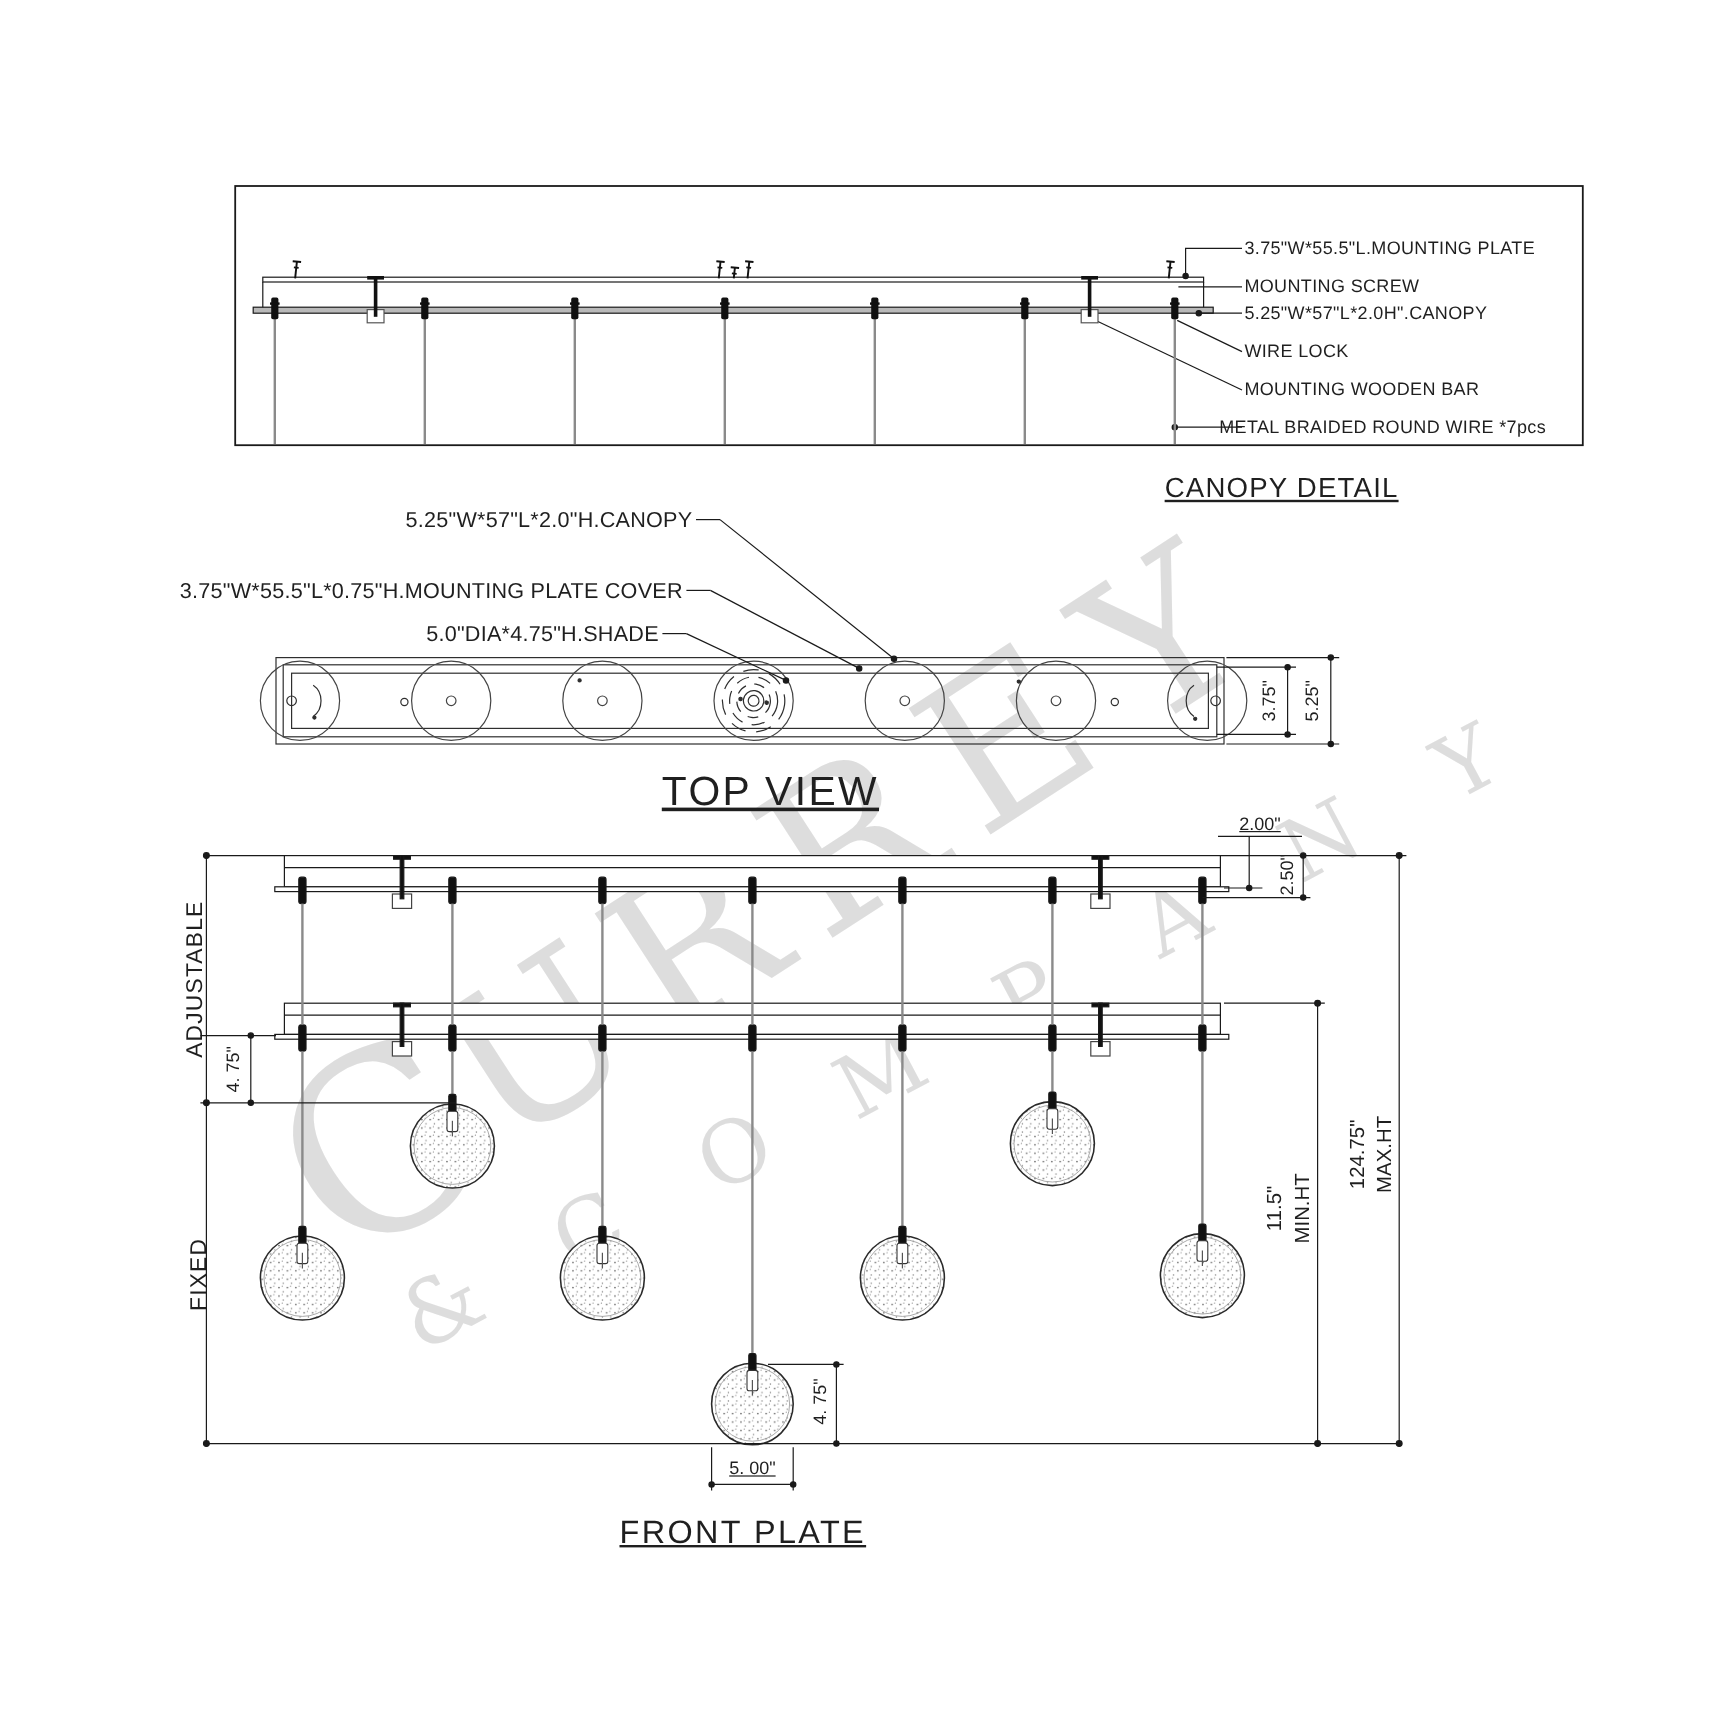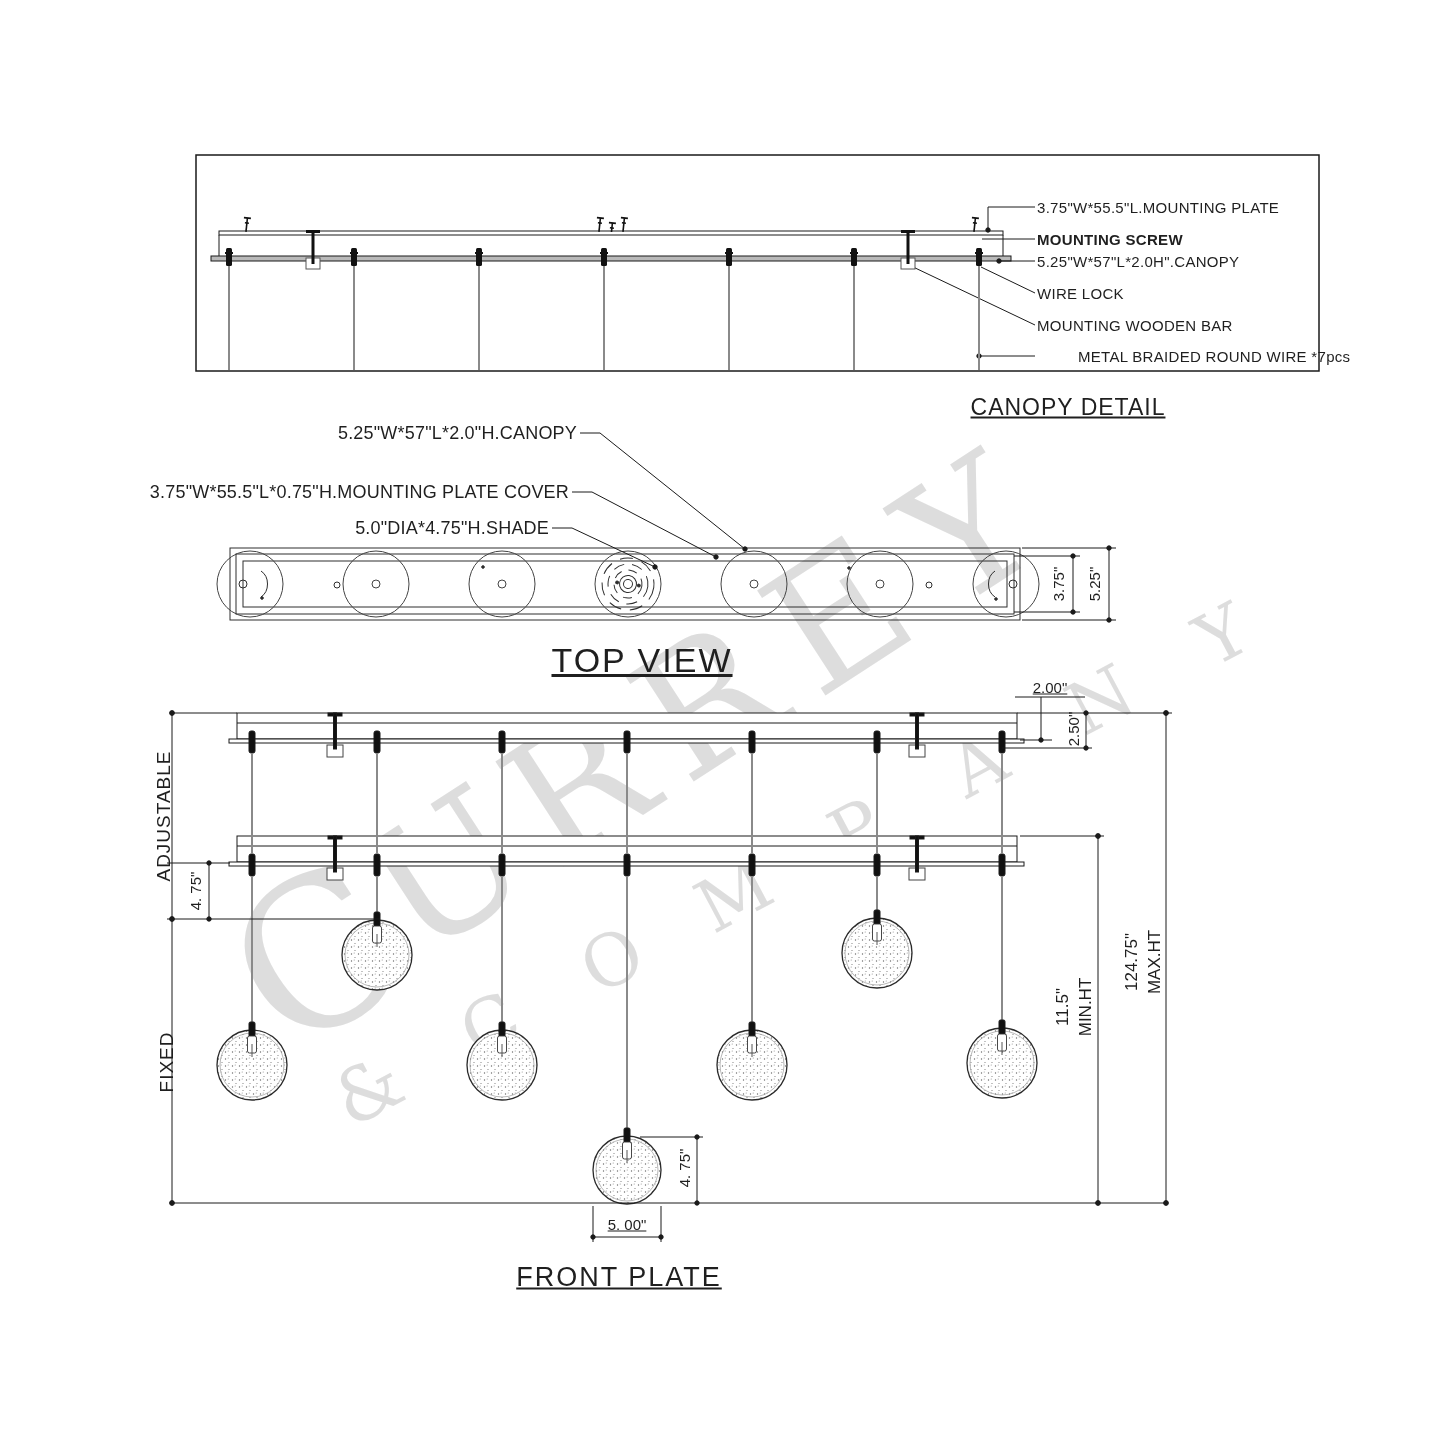--- a/index.html
+++ b/index.html
@@ -316,25 +316,25 @@
       <circle cx="697" cy="1203" r="2.2" fill="#1a1a1a"></circle>
       <line x1="593" y1="1206" x2="593" y2="1242"></line>
       <line x1="661" y1="1206" x2="661" y2="1242"></line>
       <line x1="593" y1="1237" x2="661" y2="1237"></line>
       <circle cx="593" cy="1237" r="2.2" fill="#1a1a1a"></circle>
       <circle cx="661" cy="1237" r="2.2" fill="#1a1a1a"></circle>
     </g>
   </svg>
 
   <div class="t cd-label lft" style="left:1037px;top:207px;">3.75"W*55.5"L.MOUNTING PLATE</div>
-  <div class="t cd-label lft" style="left:1037px;top:239px;font-weight:bold;">MOUNTING SCREW</div>
+  <div class="t cd-label lft" style="left:1037px;top:239px;">MOUNTING SCREW</div>
   <div class="t cd-label lft" style="left:1037px;top:261px;">5.25"W*57"L*2.0H".CANOPY</div>
   <div class="t cd-label lft" style="left:1037px;top:293px;">WIRE LOCK</div>
   <div class="t cd-label lft" style="left:1037px;top:325px;">MOUNTING  WOODEN BAR</div>
-  <div class="t cd-label lft" style="left:1078px;top:356px;">METAL BRAIDED ROUND WIRE *7pcs</div>
+  <div class="t cd-label lft" style="left:1016px;top:356px;">METAL BRAIDED ROUND WIRE *7pcs</div>
   <div class="t title-sm ctr" style="left:1068px;top:407px;">CANOPY DETAIL</div>
 
   <div class="t tv-label rgt" style="left:577px;top:433px;">5.25"W*57"L*2.0"H.CANOPY</div>
   <div class="t tv-label rgt" style="left:569px;top:492px;">3.75"W*55.5"L*0.75"H.MOUNTING PLATE COVER</div>
   <div class="t tv-label rgt" style="left:549px;top:528px;">5.0"DIA*4.75"H.SHADE</div>
   <div class="t dim ctr-rot" style="left:1058px;top:584px;">3.75"</div>
   <div class="t dim ctr-rot" style="left:1094px;top:584px;">5.25"</div>
   <div class="t title-lg ctr" style="left:642px;top:660px;">TOP VIEW</div>
 
   <div class="t dim ctr" style="left:1050px;top:687px;">2.00"</div>

